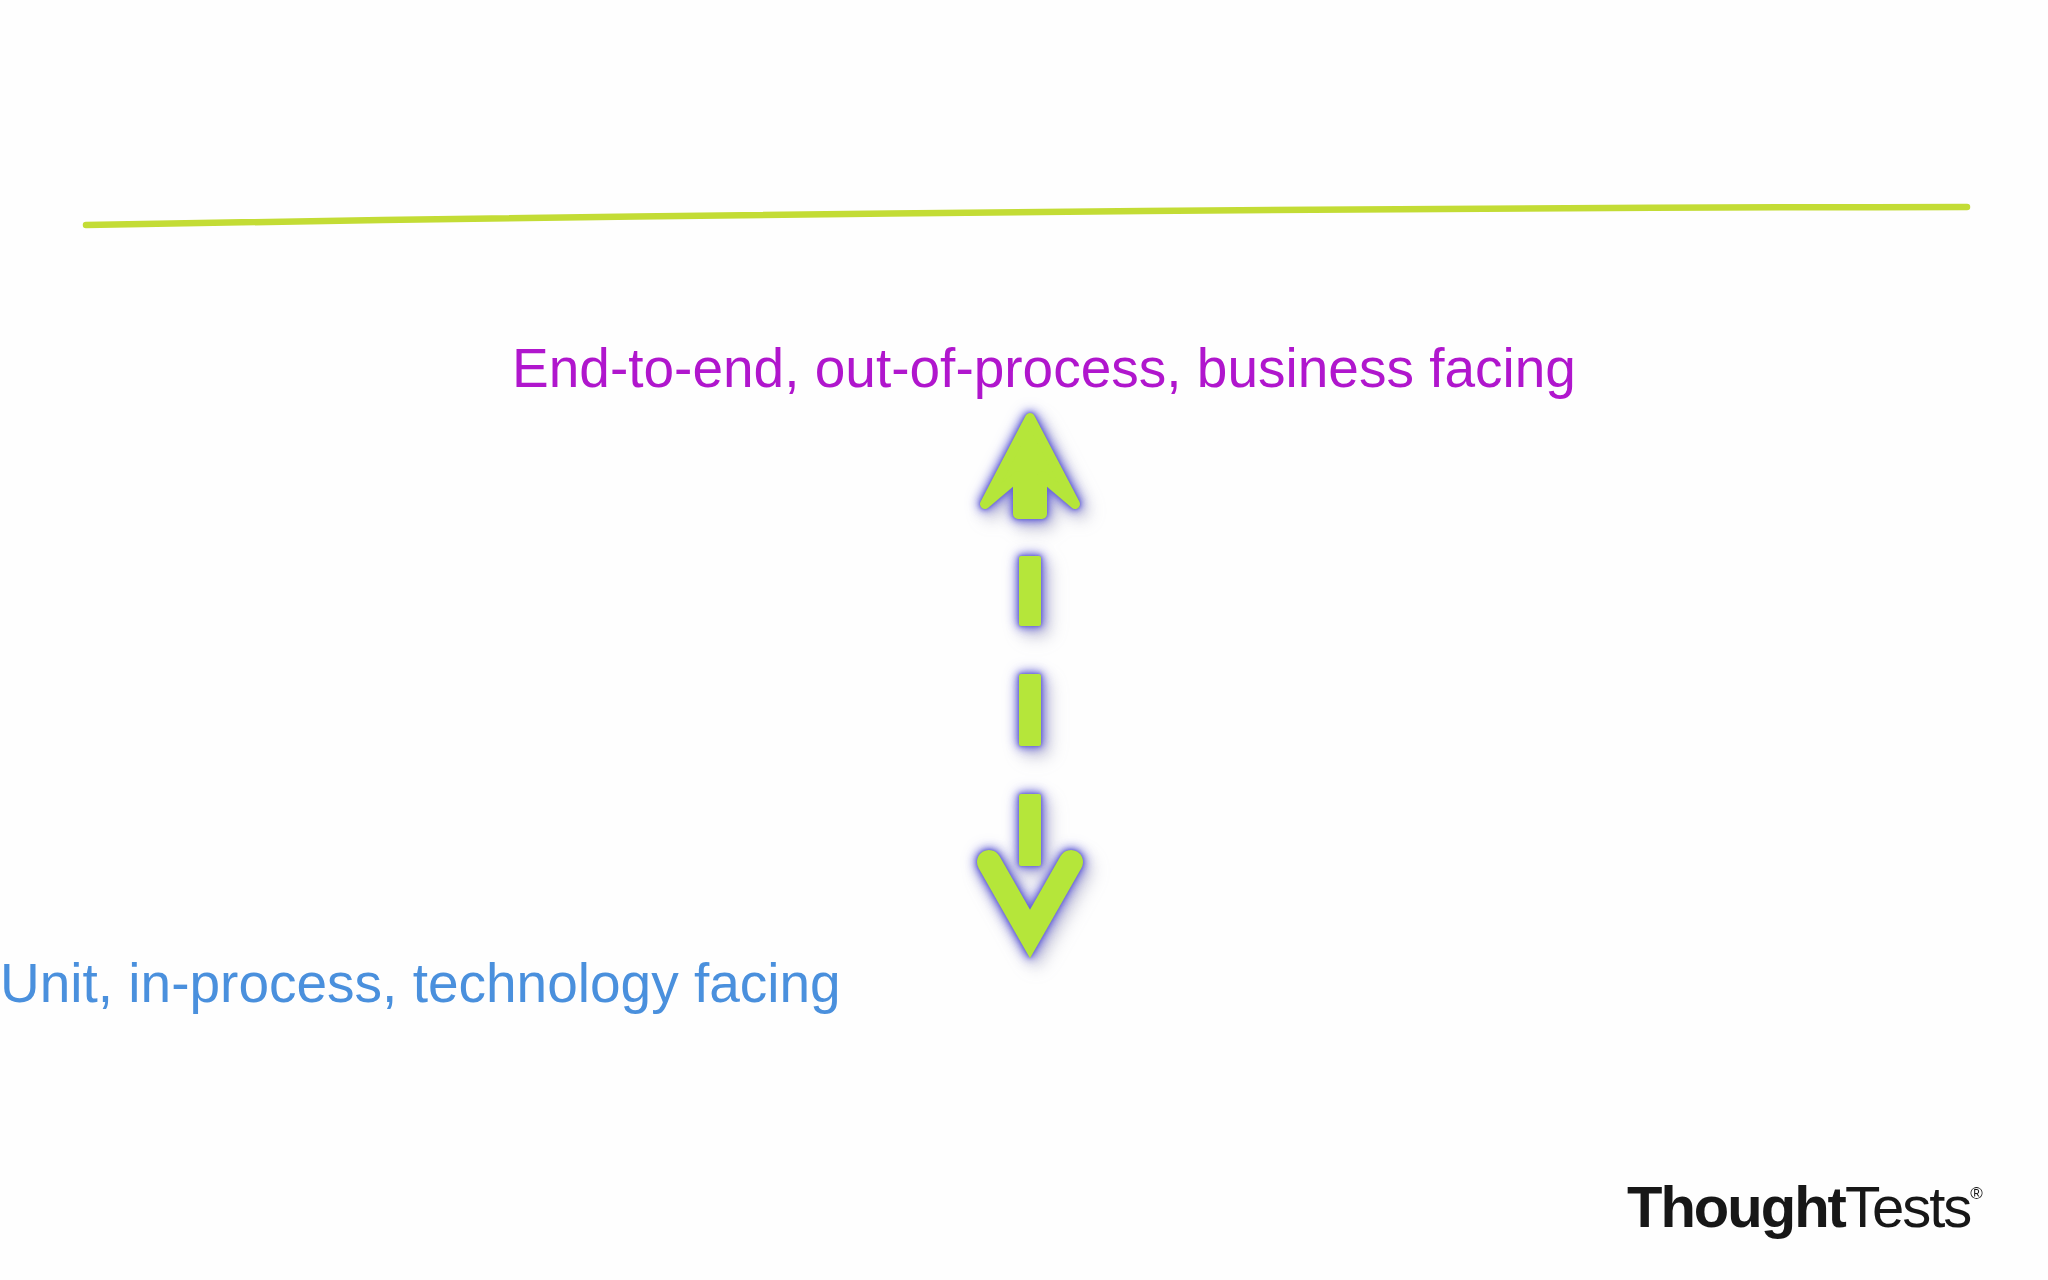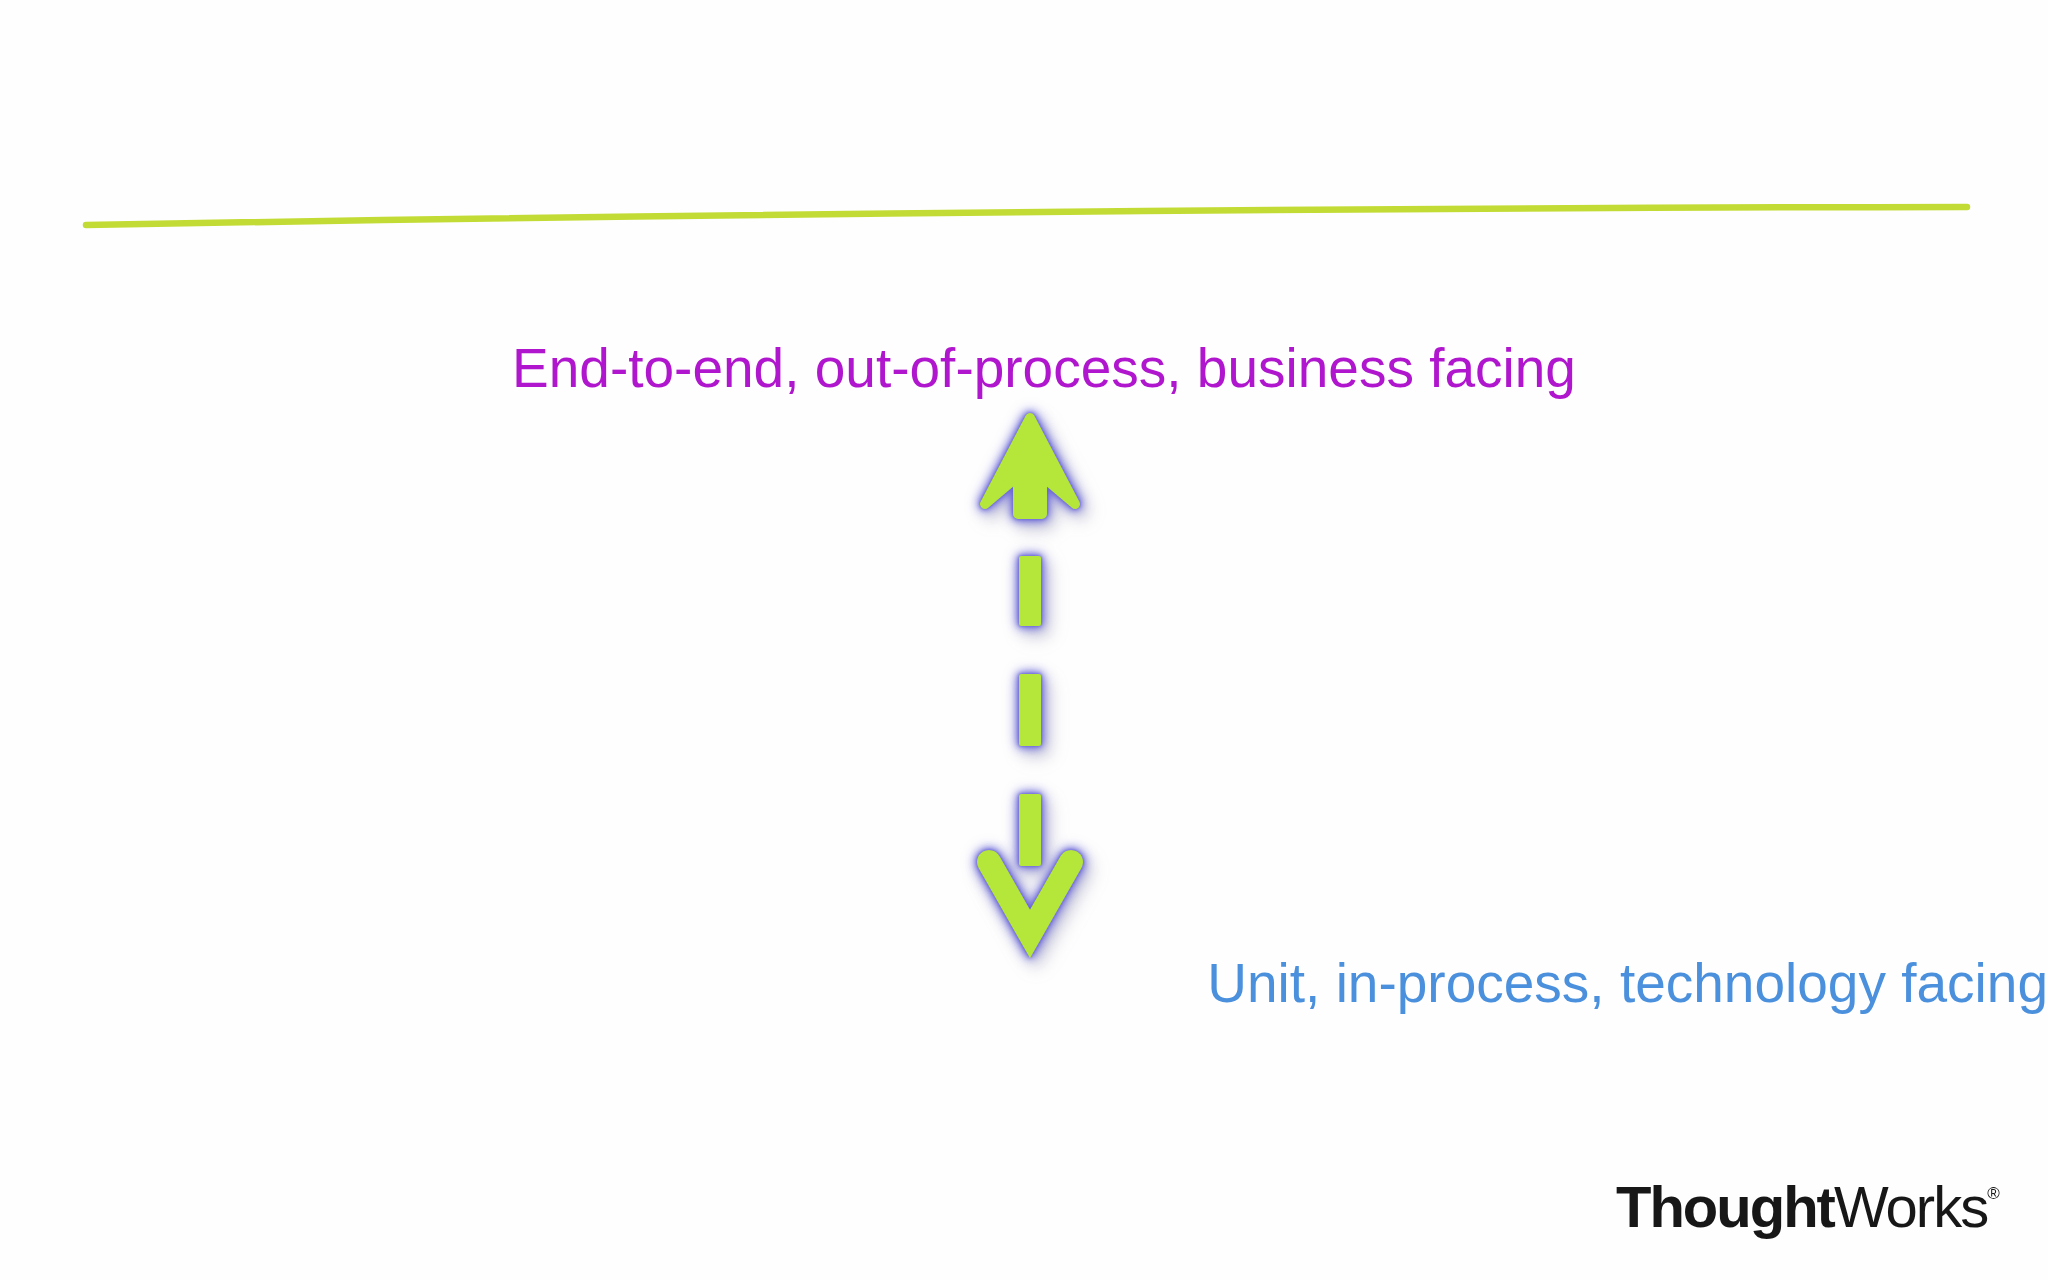--- a/index.html
+++ b/index.html
@@ -62,21 +62,21 @@
     font-weight:400;
     color:var(--top-label-color);
     white-space:nowrap;
     padding-left:20px;
   }
   .bottom-label{
     position:absolute;
     top:953px;
     left:0;
     width:100%;
-    text-align:right;
+    text-align:left;
     font-size:55px;
     line-height:60px;
     font-weight:400;
     color:var(--bottom-label-color);
     white-space:nowrap;
   }
   .arrow-svg{
     position:absolute;
     left:945px;
     top:402px;
@@ -109,21 +109,21 @@
   .logo{
     position:absolute;
     left:1616px;
     top:1163px;
     font-size:58px;
     line-height:62px;
     letter-spacing:-2px;
     color:var(--logo-color);
     white-space:nowrap;
   }
-  .logo .bold{font-weight:700;}
+  .logo .bold{font-weight:700;margin-left:11px;}
   .logo .regular{font-weight:400;}
   .logo .regmark{
     font-size:17px;
     font-weight:400;
     vertical-align:28px;
     letter-spacing:0;
   }
 </style>
 </head>
 <body>
@@ -141,16 +141,16 @@
     <path class="arrow-fill" d="M 85 16 L 130 102 L 97 74 L 97 112 L 73 112 L 73 74 L 40 102 Z"></path>
     <rect class="arrow-dash" x="74" y="154" width="22" height="70" rx="2"></rect>
     <rect class="arrow-dash" x="74" y="272" width="22" height="72" rx="2"></rect>
     <rect class="arrow-dash" x="74" y="392" width="22" height="72" rx="2"></rect>
     <path class="arrow-vee" d="M 44 460 L 85 532 L 126 460"></path>
   </svg>
 
   <div class="bottom-label">Unit, in-process, technology facing</div>
 
   <div class="logo">
-    <span class="bold">Thought</span><span class="regular">Works</span><span class="regmark">®</span>
+    <span class="bold">Thought</span><span class="regular">Tests</span><span class="regmark">®</span>
   </div>
 
 </div>
 
 </body></html>

